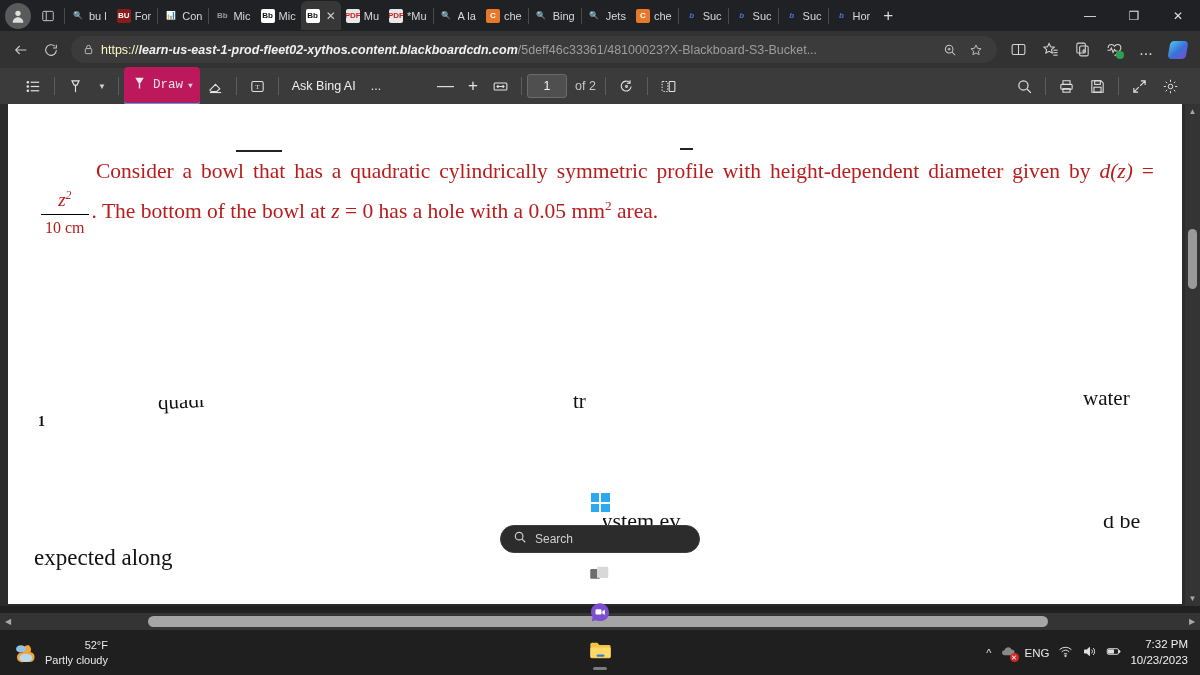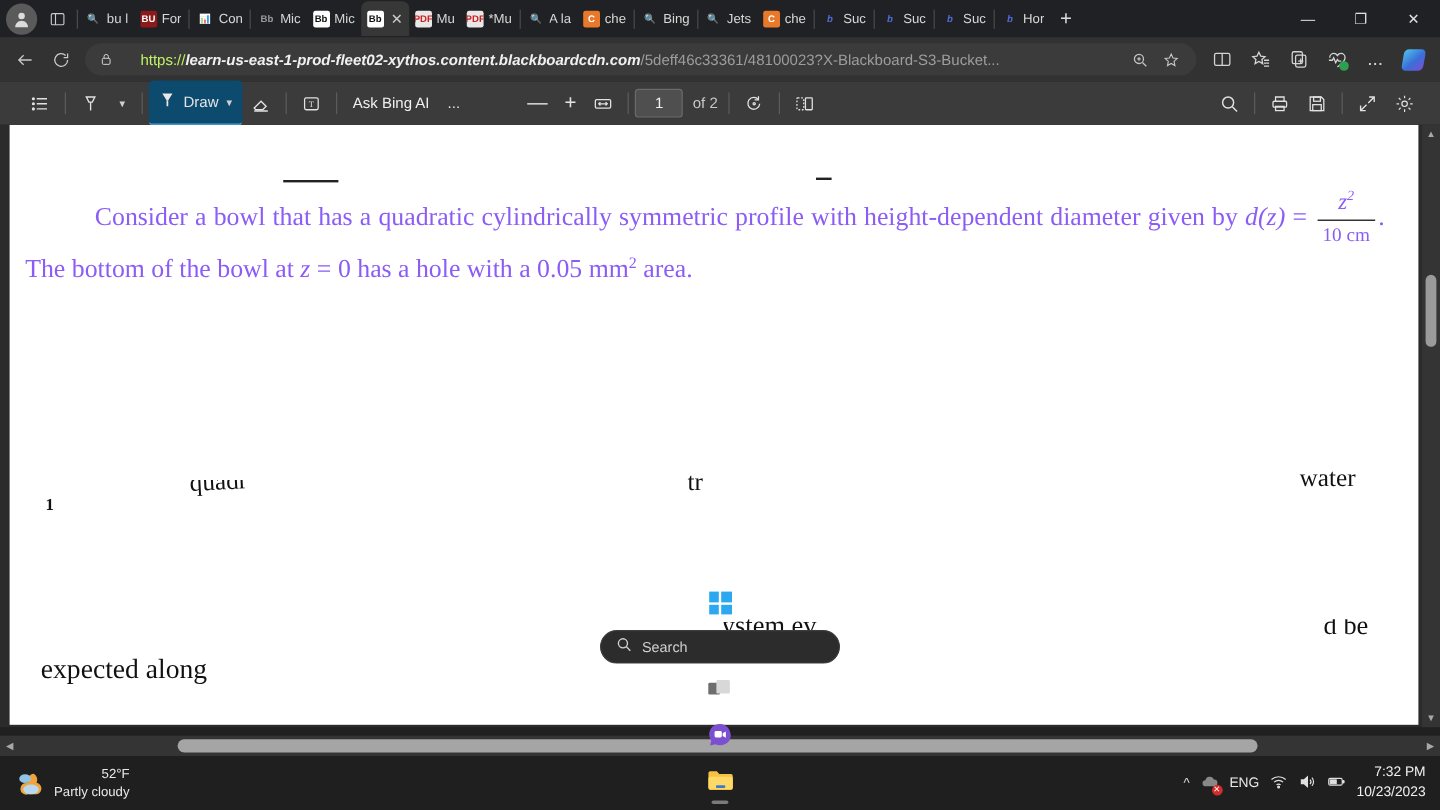--- a/index.html
+++ b/index.html
@@ -77,21 +77,21 @@
     flex: 1 1 auto; height: 27px; background: #3b3b3b; border-radius: 14px;
     display: flex; align-items: center; padding: 0 8px; margin: 0 5px;
     min-width: 0;
   }
   .lock { width: 18px; display: flex; align-items: center; justify-content: center; flex: 0 0 auto; }
   .lock svg { width: 11px; height: 13px; }
   .urltext {
     font-size: 12.5px; color: #9d9d9d; white-space: nowrap; overflow: hidden;
     margin-left: 4px; flex: 1 1 auto;
   }
-  .urltext .scheme { color: #bef264; margin-left: 16px; }
+  .urltext .scheme { color: #fef9c3; }
   .urltext .host { color: #f0f0f0; font-weight: 600; font-style: italic; }
   .urltext .path { color: #9d9d9d; }
   .ombtn { width: 26px; display: flex; align-items: center; justify-content: center; flex: 0 0 auto; }
   .ombtn svg { width: 14px; height: 14px; }
   .toolicon {
     width: 32px; height: 28px; display: flex; align-items: center; justify-content: center;
     flex: 0 0 auto; color: #d5d5d5;
   }
   .toolicon svg { width: 17px; height: 17px; }
   .copilot-ic {
@@ -107,22 +107,22 @@
     font-size: 12.5px;
   }
   .pdfbtn {
     height: 28px; display: flex; align-items: center; justify-content: center;
     padding: 0 7px; color: #e2e2e2; flex: 0 0 auto; gap: 4px;
   }
   .pdfbtn svg { width: 17px; height: 17px; }
   .vsep { width: 1px; height: 18px; background: #5c5c5c; margin: 0 5px; flex: 0 0 auto; }
   .draw-group {
     display: flex; align-items: center; height: 38px;
-    background: #0c4a6e; border-radius: 4px; padding: 0 7px;
-    border-bottom: 2px solid #4aa3e0; gap: 5px; flex: 0 0 auto;
+    background: #be185d; border-radius: 4px; padding: 0 7px;
+    border-bottom: 2px solid #4aa3e0; gap: 5px; flex: 0 0 auto; font-family: Liberation Mono, monospace;
   }
   .chev { font-size: 8px; color: #cfcfcf; }
   .pagebox {
     width: 40px; height: 24px; background: #4f4f4f; border: 1px solid #6a6a6a;
     border-radius: 3px; display: flex; align-items: center; justify-content: center;
     color: #f2f2f2; font-size: 12.5px; flex: 0 0 auto;
   }
   .ofpages { color: #c8c8c8; font-size: 12.5px; margin-left: 8px; flex: 0 0 auto; }
   .askbing { color: #f0f0f0; font-size: 12.5px; padding: 0 8px; }
 
@@ -131,23 +131,23 @@
     position: absolute; top: 104px; left: 0; width: 1200px; height: 502px;
     background: #2b2b2b; overflow: hidden;
   }
   .page {
     position: absolute; top: 0; left: 8px; width: 1174px; height: 500px;
     background: #ffffff;
     font-family: "Liberation Serif", serif;
     color: #000;
   }
   .para {
-    position: absolute; left: 13px; right: 28px;
+    position: absolute; left: 30px; right: 28px;
     font-size: 21.5px; line-height: 1.45; text-align: justify;
-    color: #8b5cf6;
+    color: #b91c1c;
   }
   .p1 { top: 52px; }
   .indent { display: inline-block; width: 58px; }
   .math { font-family: "Liberation Serif", serif; font-style: italic; }
   .frac {
     display: inline-block; vertical-align: middle;
     text-align: center; font-style: normal; margin: 0 3px;
     position: relative; top: -1px;
   }
   .frac .num { display: block; font-size: 19px; font-style: italic; padding: 0 6px; }

